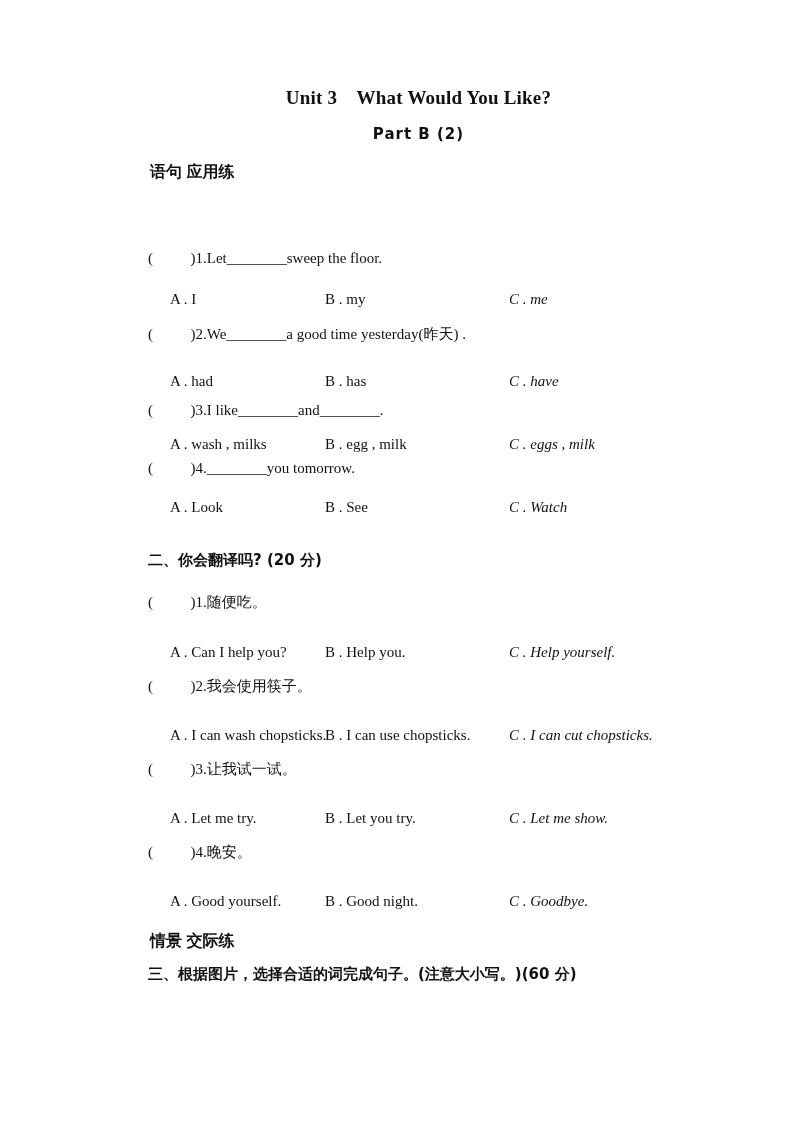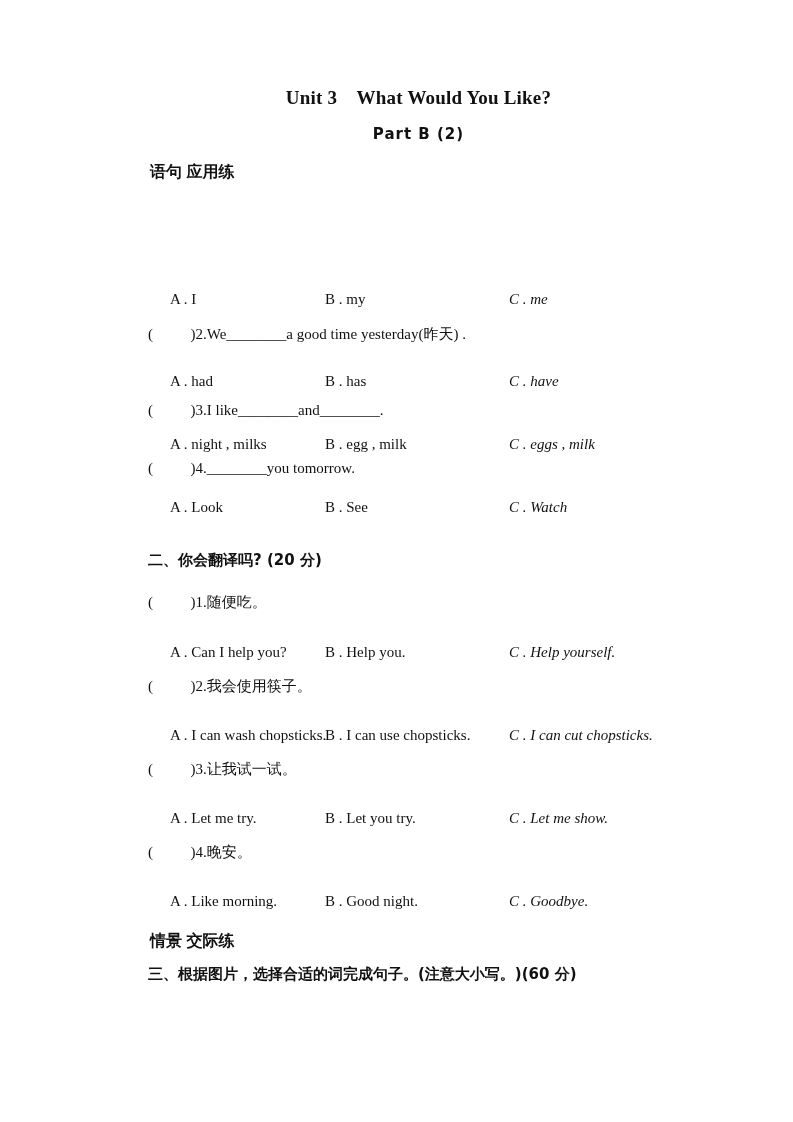--- a/index.html
+++ b/index.html
@@ -43,36 +43,37 @@
 
 <div id="page">
 
   <div class="line center title" style="top:88px">Unit 3    What Would You Like?</div>
 
   <div class="line center subtitle" style="top:124px">Part B (2)</div>
 
   <div class="line label" style="top:162px;left:150px">语句 应用练</div>
 
 
+  <div class="line stem" style="top:248px">(          )1.Let________sweep the floor.</div>
   <div class="line opts" style="top:281px">
     <span class="opt oA">A . I</span>
     <span class="opt oB">B . my</span>
     <span class="opt oC">C . me</span>
   </div>
 
   <div class="line stem" style="top:324px">(          )2.We________a good time yesterday(昨天) .</div>
   <div class="line opts" style="top:363px">
     <span class="opt oA">A . had</span>
     <span class="opt oB">B . has</span>
     <span class="opt oC">C . have</span>
   </div>
 
   <div class="line stem" style="top:400px">(          )3.I like________and________.</div>
   <div class="line opts" style="top:426px">
-    <span class="opt oA">A . night , milks</span>
+    <span class="opt oA">A . wash , milks</span>
     <span class="opt oB">B . egg , milk</span>
     <span class="opt oC">C . eggs , milk</span>
   </div>
 
   <div class="line stem" style="top:458px">(          )4.________you tomorrow.</div>
   <div class="line opts" style="top:489px">
     <span class="opt oA">A . Look</span>
     <span class="opt oB">B . See</span>
     <span class="opt oC">C . Watch</span>
   </div>
@@ -95,21 +96,21 @@
 
   <div class="line stem" style="top:759px">(          )3.让我试一试。</div>
   <div class="line opts" style="top:800px">
     <span class="opt oA">A . Let me try.</span>
     <span class="opt oB">B . Let you try.</span>
     <span class="opt oC">C . Let me show.</span>
   </div>
 
   <div class="line stem" style="top:842px">(          )4.晚安。</div>
   <div class="line opts" style="top:883px">
-    <span class="opt oA">A . Like morning.</span>
+    <span class="opt oA">A . Good yourself.</span>
     <span class="opt oB">B . Good night.</span>
     <span class="opt oC">C . Goodbye.</span>
   </div>
 
   <div class="line label" style="top:931px;left:150px">情景 交际练</div>
 
   <div class="line heading" style="top:964px">三、根据图片，选择合适的词完成句子。(注意大小写。)(60 分)</div>
 
 </div>
 

